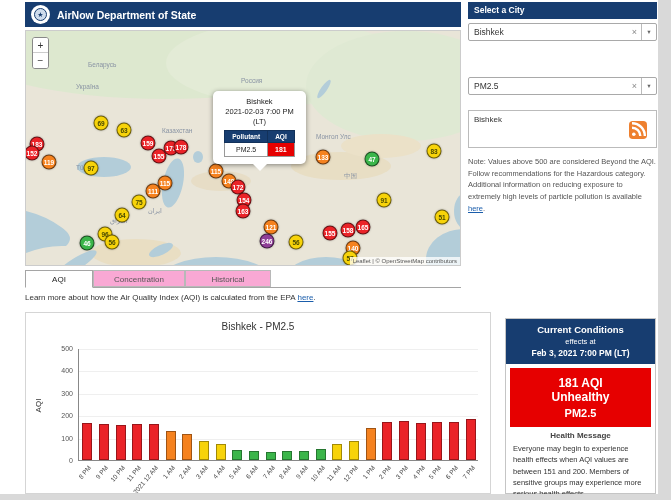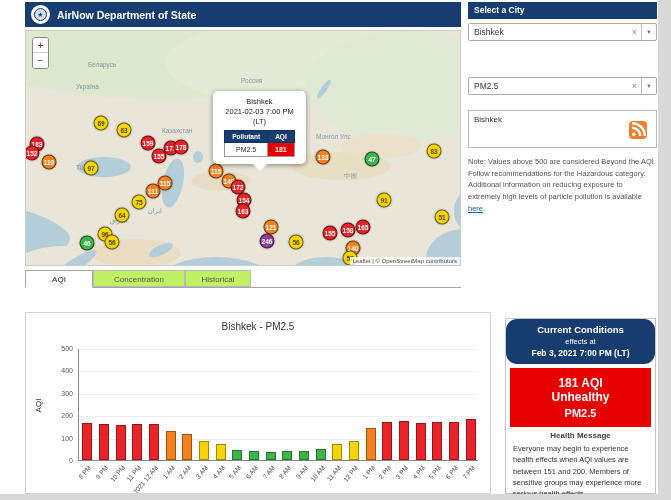--- a/index.html
+++ b/index.html
@@ -43,36 +43,36 @@
   .rss-box{position:absolute;left:468px;top:110px;width:189px;height:38px;background:#fff;border:1px solid #bbb;}
   .rss-city{position:absolute;left:5px;top:4px;font-size:8px;color:#333;}
   .rss-icon{position:absolute;right:9px;top:10px;width:18px;height:18px;display:block;cursor:pointer;}
   .note{position:absolute;left:468px;top:156px;width:189px;font-size:7.5px;color:#555;line-height:1.55;}
   a.link{color:#1a5dab;text-decoration:underline;cursor:pointer;}
 
   
   .tabs{position:absolute;left:25px;top:270px;width:436px;height:18px;border-bottom:1px solid #a5a5a5;}
   .tab{position:absolute;top:0;height:17px;line-height:17px;text-align:center;font-size:8px;cursor:pointer;}
   .tab.active{background:#fff;border:1px solid #a5a5a5;border-bottom:1px solid #fff;color:#222;z-index:2;height:18px;}
-  .tab.inactive{background:#bef264;border:1px solid #b8b8b8;color:#555;}
+  .tab.inactive{background:#f9a8d4;border:1px solid #b8b8b8;color:#555;}
   .learn-more{position:absolute;left:25px;top:293px;font-size:8px;color:#333;}
 
   
   .chart-panel{position:absolute;left:25px;top:312px;width:466px;height:182px;background:#fff;border:1px solid #d5d5d5;overflow:hidden;}
   .chart-title{text-align:center;font-size:10px;color:#333;margin-top:8px;}
   .chart-plot{position:absolute;left:52px;top:36px;width:400px;height:112px;border-left:1px solid #888;border-bottom:1px solid #888;}
   .gridline{position:absolute;left:0;width:100%;height:1px;background:#efefef;}
   .bar{position:absolute;bottom:0;width:10px;border:1px solid rgba(0,0,0,.35);}
   .ytick{position:absolute;left:-36px;width:30px;text-align:right;font-size:7px;color:#555;}
   .xtick{position:absolute;width:80px;text-align:right;font-size:6.5px;color:#444;white-space:nowrap;transform:rotate(-50deg);transform-origin:100% 0;}
   .ylabel{position:absolute;left:6px;top:88px;transform:rotate(-90deg);font-size:8px;color:#333;}
 
   
   .cc-panel{position:absolute;left:505px;top:318px;width:151px;height:176px;background:#fff;border:1px solid #c5c5c5;}
-  .cc-header{background:var(--navy);color:#fff;text-align:center;padding:5px 4px 6px;border-radius:11px;}
+  .cc-header{background:var(--navy);color:#fff;text-align:center;padding:5px 4px 6px;}
   .cc-title{font-size:9.5px;font-weight:bold;}
   .cc-observed{font-size:7.5px;margin-top:2px;}
   .cc-date{font-size:8.5px;font-weight:bold;margin-top:2px;}
   .cc-aqibox{background:var(--red);color:#fff;text-align:center;margin:4px;padding:8px 4px;}
   .cc-aqi{font-size:12px;font-weight:bold;}
   .cc-cat{font-size:12px;font-weight:bold;margin-top:0;}
   .cc-pol{font-size:11px;font-weight:bold;margin-top:3px;}
   .cc-health-title{font-size:8px;font-weight:bold;text-align:center;margin-top:3px;color:#444;}
   .cc-health-text{font-size:7.5px;color:#333;padding:3px 7px;line-height:1.5;}
 </style>
@@ -214,23 +214,26 @@
     </a>
   </div>
 
   <div class="note">
     <span>Note: Values above 500 are considered Beyond the AQI. Follow recommendations for the Hazardous category. Additional information on reducing exposure to extremely high levels of particle pollution is available </span><a class="link">here</a><span>.</span>
   </div>
 
   <div class="tabs">
     <div class="tab active" style="left:0;width:68px;">AQI</div>
     <div class="tab inactive" style="left:68px;width:92px;">Concentration</div>
-    <div class="tab inactive" style="left:160px;width:66px;">Historical</div>
-  </div>
-
+    <div class="tab inactive" style="left:160px;width:86px;">Historical</div>
+  </div>
+
+  <div class="learn-more">
+    <span>Learn more about how the Air Quality Index (AQI) is calculated from the EPA </span><a class="link">here</a><span>.</span>
+  </div>
 
   <div class="chart-panel">
     <div class="chart-title">Bishkek - PM2.5</div>
     <div class="ylabel">AQI</div>
     <div class="chart-plot" id="chart-plot">
         <div class="ytick" style="top: 108px;">0</div>
         <div class="gridline" style="top: 89.6px;"></div>
         <div class="ytick" style="top: 85.6px;">100</div>
         <div class="gridline" style="top: 67.2px;"></div>
         <div class="ytick" style="top: 63.2px;">200</div>

